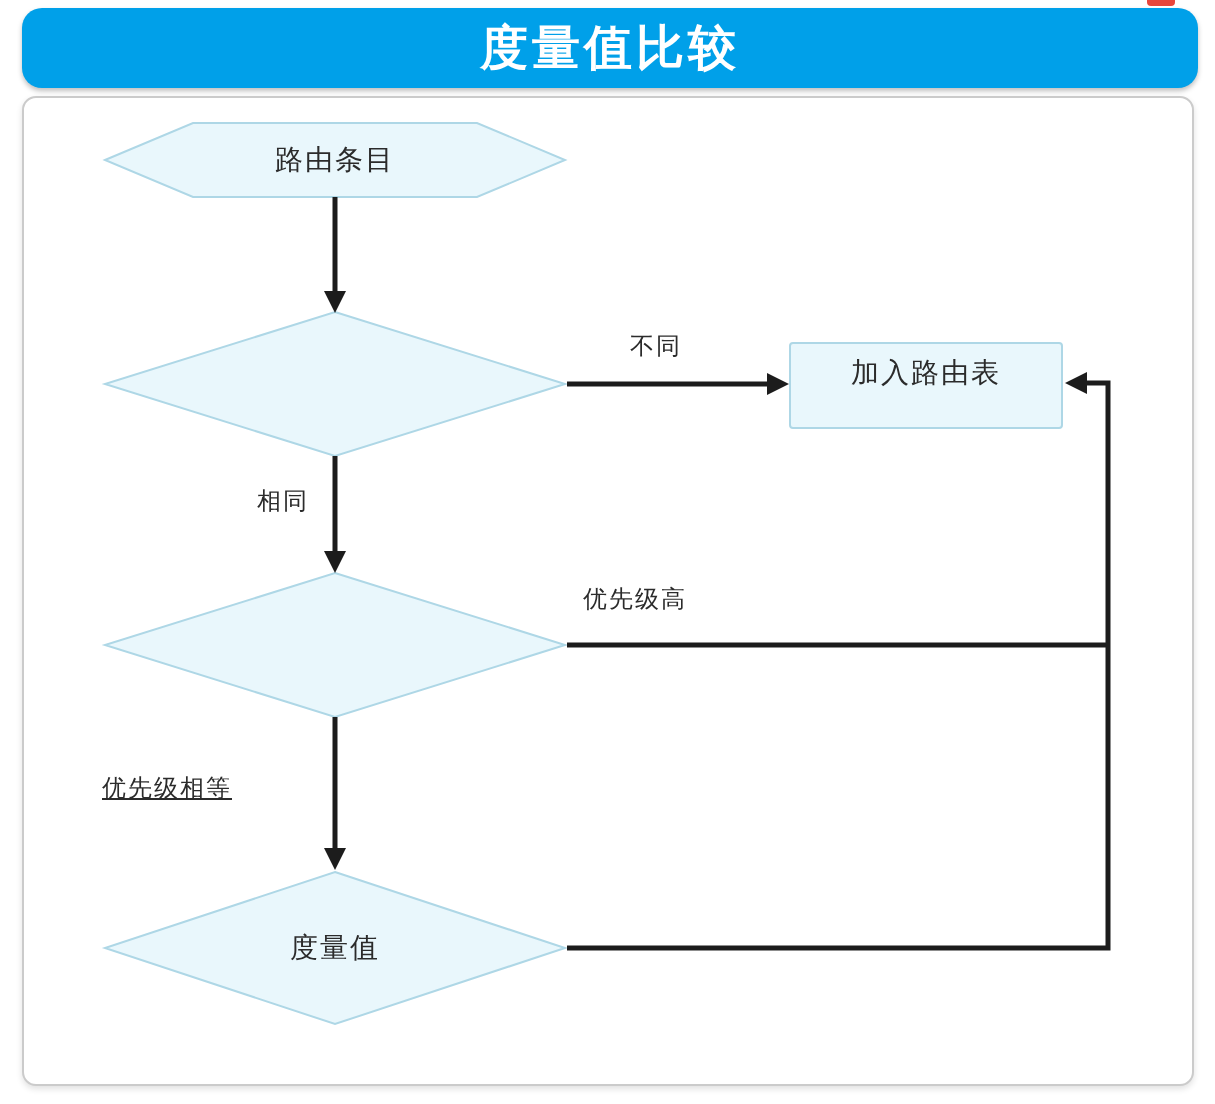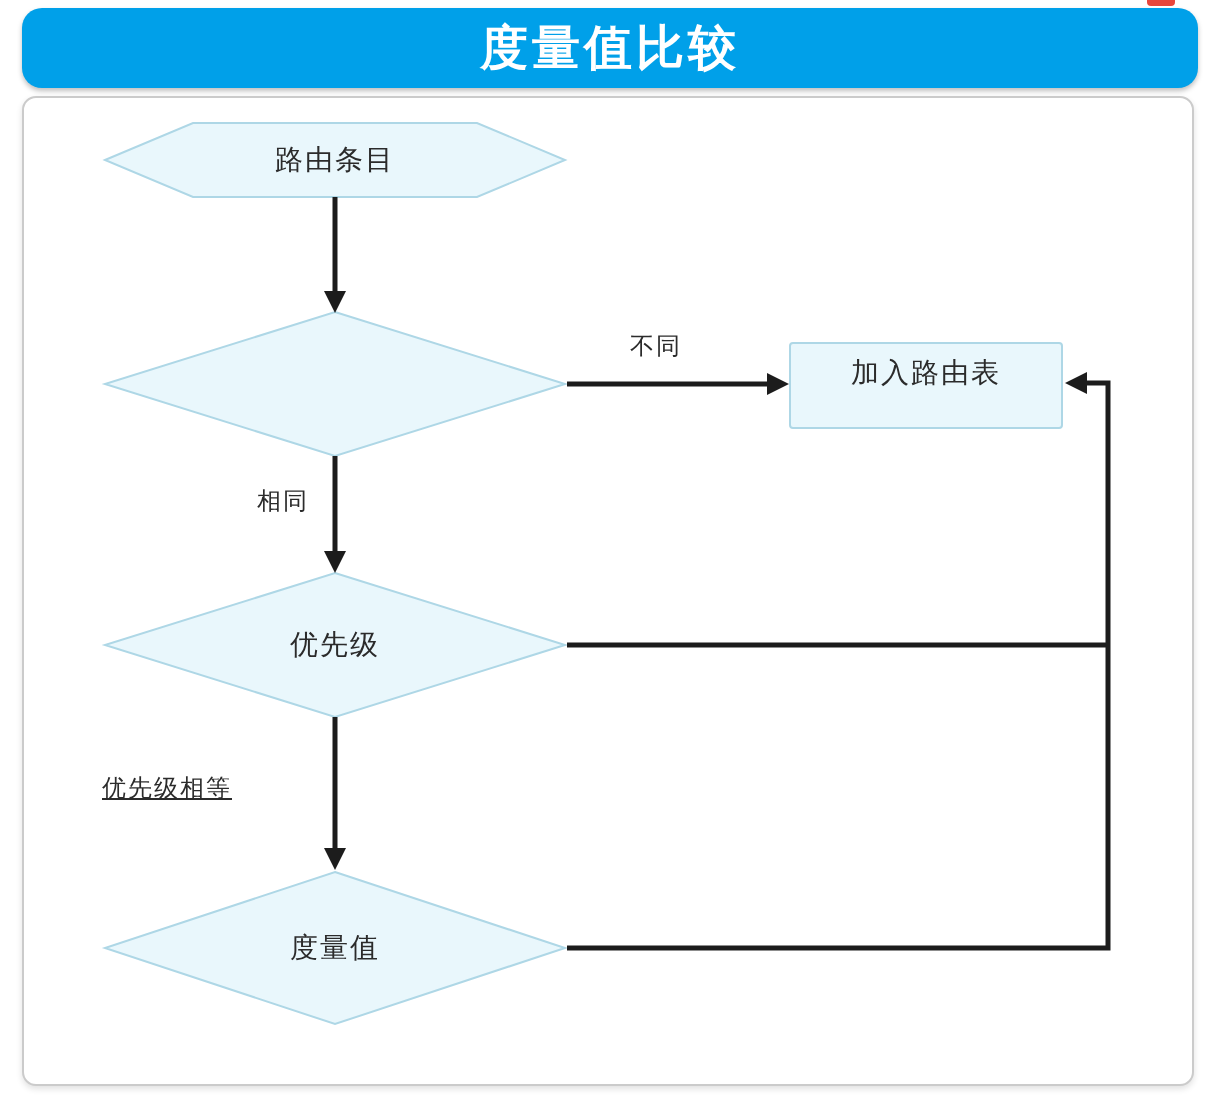--- a/index.html
+++ b/index.html
@@ -61,21 +61,21 @@
     <line x1="567" y1="645" x2="1110" y2="645" stroke="#1c1c1c" stroke-width="5"></line>
 
     <line x1="335" y1="717" x2="335" y2="852" stroke="#1c1c1c" stroke-width="5"></line>
     <polygon points="335,870 324,848 346,848" fill="#1c1c1c"></polygon>
 
     <polyline points="567,948 1108,948 1108,383 1086,383" fill="none" stroke="#1c1c1c" stroke-width="5" stroke-linejoin="miter"></polyline>
     <polygon points="1065,383 1087,372 1087,394" fill="#1c1c1c"></polygon>
   </svg>
 
   <div class="node-label lbl-hex">路由条目</div>
-  <div class="node-label lbl-d2">优先级</div>
   <div class="node-label lbl-d3">度量值</div>
   <div class="node-label lbl-rect">加入路由表</div>
 
   <div class="edge-label el-different">不同</div>
   <div class="edge-label el-same">相同</div>
+  <div class="edge-label el-priority-high">优先级高</div>
   <div class="edge-label el-priority-equal">优先级相等</div>
 
 </div>
 
 </body></html>

